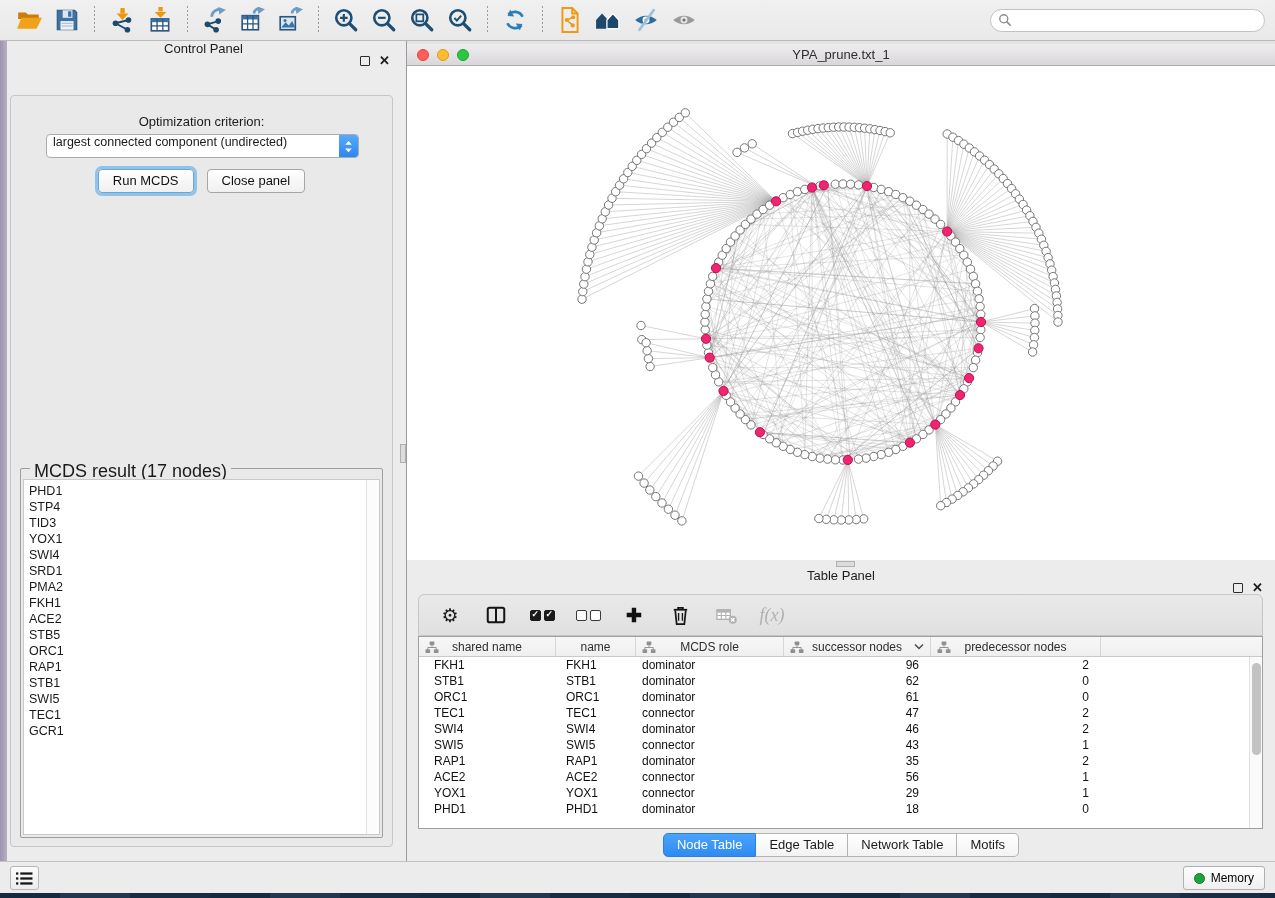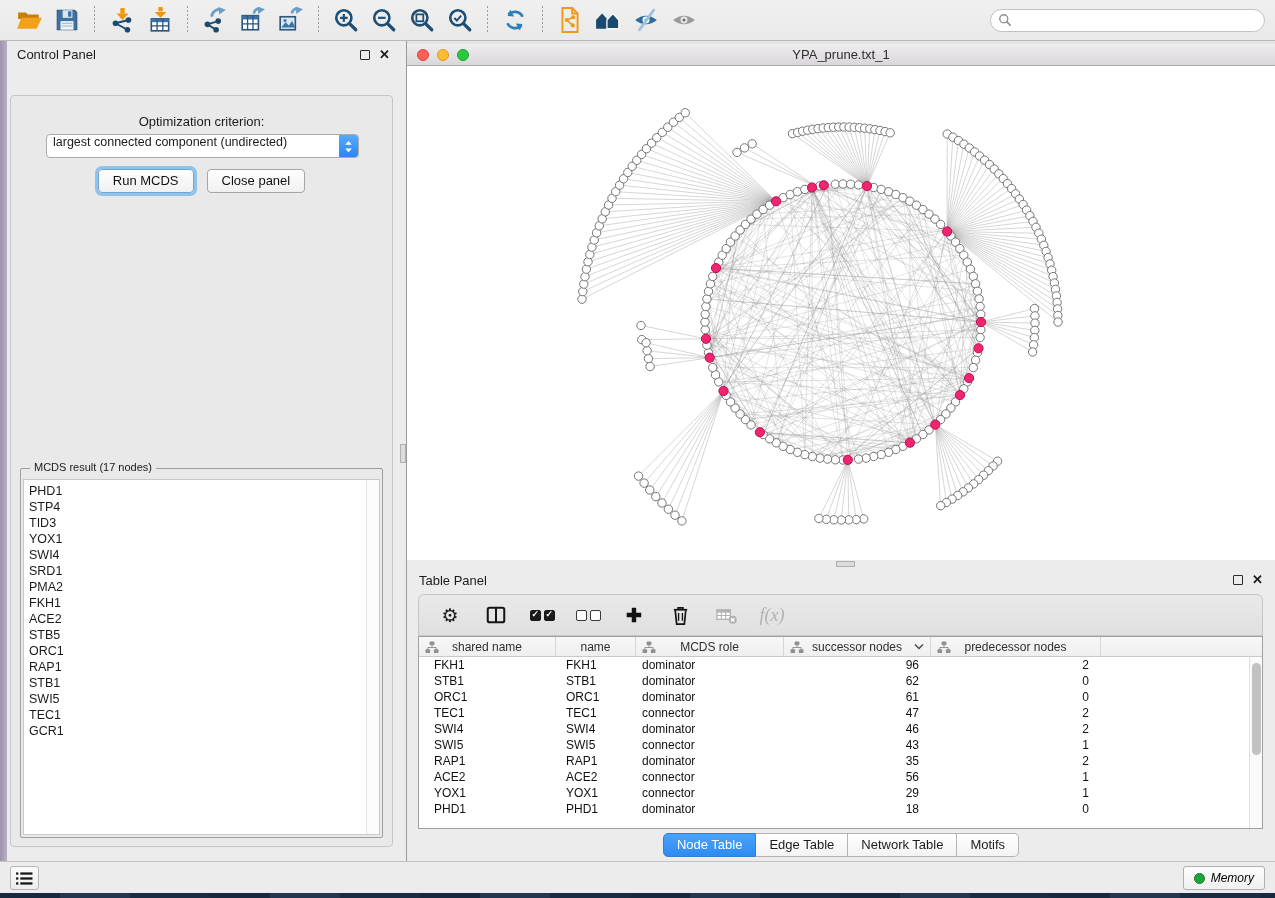--- a/index.html
+++ b/index.html
@@ -21,21 +21,21 @@
   #search-icon { position:absolute; left:8px; top:4px; width:14px; height:14px; color:#8a8a8a; }
 
   
   #left-strip { position:absolute; left:0; top:41px; width:7px; height:820px;
     background:linear-gradient(90deg,#9d93ae,#b7b0c4); }
   #wallpaper-bottom { position:absolute; left:0; top:893px; width:1275px; height:5px;
     background:repeating-linear-gradient(90deg,#17293f 0 60px,#22374f 60px 130px,#1a2c44 130px 210px); }
 
   
   #control-panel { position:absolute; left:7px; top:41px; width:393px; height:820px; background:#ececec; }
-  .panel-header { height:27px; display:flex; align-items:center; padding:0 10px; }
+  .panel-header { height:27px; display:flex; align-items:center; padding:0 10px;flex-direction:column; }
   .panel-title { font-size:13px; color:#1c1c1c; }
   .panel-btns { margin-left:auto; display:flex; align-items:center; gap:9px; }
   .float-btn { width:10px; height:10px; border:1.6px solid #2b2b2b; border-radius:1px; display:inline-block; cursor:pointer; }
   .close-btn { font-size:13px; font-weight:bold; color:#1b1b1b; line-height:10px; cursor:pointer; }
 
   .tabrow { display:flex; justify-content:center; }
   .tab { border:1px solid #b3b3b3; border-left-width:0; background:linear-gradient(#ffffff,#f3f3f3);
     padding:3px 13px 4px; font-size:13px; color:#1c1c1c; cursor:pointer; }
   .tab:first-child { border-left-width:1px; border-radius:5px 0 0 5px; }
   .tab:last-child { border-radius:0 5px 5px 0; }
@@ -50,21 +50,21 @@
   #dropdown-stepper { width:19px; height:22px; background:linear-gradient(#55aaff,#2d86f0); border-radius:0 3px 3px 0;
     display:flex; flex-direction:column; align-items:center; justify-content:center; color:#fff; }
   #dropdown-stepper svg { width:9px; height:8px; }
   .btn-row { position:absolute; left:0; right:0; top:73px; display:flex; justify-content:center; gap:13px; }
   .mac-btn { background:linear-gradient(#ffffff,#f0f0f0); border:1px solid #a6a6a6; border-radius:4px;
     font-size:13px; padding:3px 14px 4px; cursor:pointer; color:#111; font-family:"Liberation Sans",sans-serif;}
   .mac-btn.focused { box-shadow:0 0 0 3px #91c3ea; border-color:#6ba7d6; }
 
   #mcds-group { position:absolute; left:9px; right:9px; top:372px; height:370px;
     border:1px solid #9e9e9e; border-radius:2px; }
-  #mcds-group-title { position:absolute; left:9px; top:-8px; background:#e9e9e9; padding:0 4px; font-size:11px; }
+  #mcds-group-title { position:absolute; left:9px; top:-8px; background:#e9e9e9; padding:0 4px; font-size:18px; }
   #mcds-list { position:absolute; left:2px; right:2px; top:10px; bottom:2px; background:#fff;
     border:1px solid #c9c9c9; overflow:hidden; }
   #mcds-list-inner { position:absolute; left:0; top:3px; right:13px; bottom:0; }
   .list-item { font-size:12.5px; line-height:16px; padding-left:5px; cursor:default; }
   #mcds-scrolltrack { position:absolute; right:0; top:0; bottom:0; width:13px; background:#fcfcfc; border-left:1px solid #e4e4e4; }
 
   
   #v-splitter { position:absolute; left:400px; top:41px; width:7px; height:820px; background:#ececec; border-right:1px solid #9a9a9a; }
   #v-handle { position:absolute; left:0; top:403px; width:6px; height:19px; background:#dcdcdc; border:1px solid #b0b0b0; cursor:col-resize; }
   #h-splitter { position:absolute; left:407px; top:560px; width:868px; height:8px; background:#ececec; }
@@ -110,21 +110,21 @@
   #tbl-scroll { position:absolute; right:0; top:20px; bottom:0; width:13px; background:#fafafa; border-left:1px solid #e0e0e0; }
   #tbl-thumb { position:absolute; left:2px; top:6px; width:9px; height:92px; background:#c2c2c2; border-radius:5px; }
 
   #tp-tabs { position:absolute; left:0; right:0; top:265px; display:flex; justify-content:center; }
 
   
   #status-bar { position:absolute; left:0; top:861px; width:1275px; height:32px; background:#ececec; border-top:1px solid #c2c2c2; }
   #status-left-btn { position:absolute; left:10px; top:4px; width:29px; height:24px; background:linear-gradient(#fbfbfb,#ededed);
     border:1px solid #b7b7b7; border-radius:3px; display:flex; align-items:center; justify-content:center; cursor:pointer; }
   #memory-btn { position:absolute; right:10px; top:4px; height:24px; background:linear-gradient(#fdfdfd,#f0f0f0);
-    border:1px solid #b0b0b0; border-radius:3px; display:flex; align-items:center; gap:6px; padding:0 10px; font-size:12px; cursor:pointer;font-style:italic; }
+    border:1px solid #b0b0b0; border-radius:3px; display:flex; align-items:center; gap:6px; padding:0 10px; font-size:12px; cursor:pointer; }
   #memory-dot { width:11px; height:11px; border-radius:50%; background:#1ea43c; border:1px solid #157a2b; }
 </style>
 </head>
 <body>
 
 <svg width="0" height="0" style="position:absolute">
   <defs>
     <symbol id="i-open-session" viewBox="0 0 24 24">
       <path d="M2 5h7l2 2h10v4H2z" fill="#c97e07"></path>
       <path d="M1 20l4-10h19l-5 10z" fill="#f2a21a"></path>

